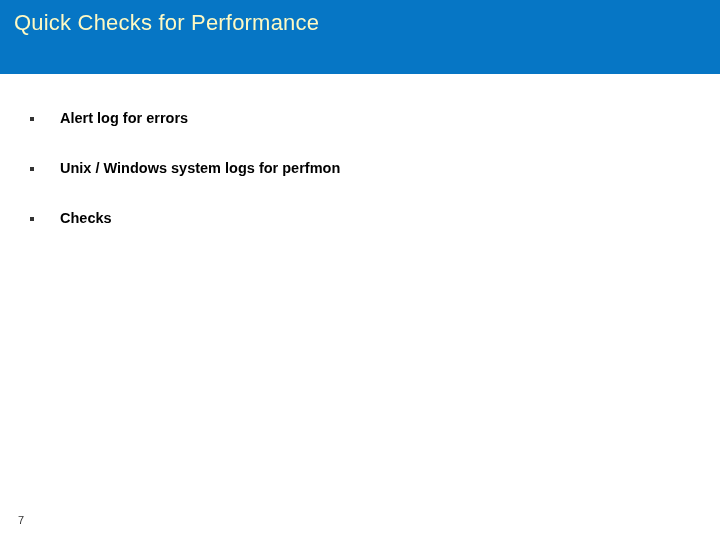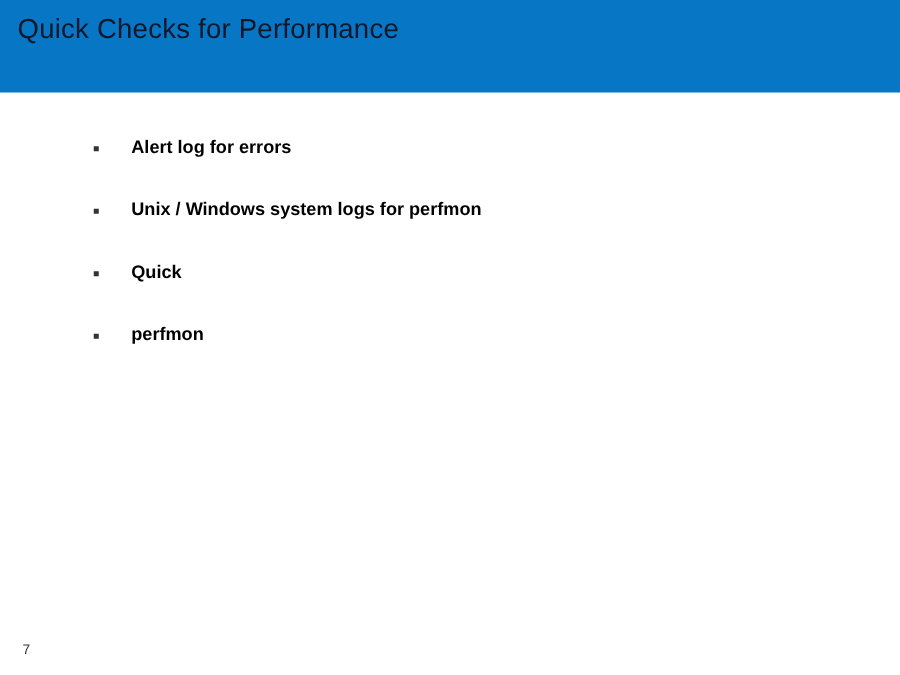--- a/index.html
+++ b/index.html
@@ -19,27 +19,26 @@
       width: 100%;
       height: 74px;
       background: #0676c5;
       position: relative;
     }
     .slide-title {
       position: absolute;
       top: 10px;
       left: 14px;
       font-size: 22px;
-      color: #0f172a;
+      color: #fef9c3;
       font-weight: 400;
       letter-spacing: 0.2px;
     }
     .content-area {
       padding: 36px 30px 0 30px;
-      margin-left: 45px;
     }
     .bullet-list {
       list-style: none;
     }
     .bullet-item {
       display: flex;
       align-items: flex-start;
       margin-bottom: 34px;
     }
     .bullet-dot {
@@ -76,22 +75,18 @@
     <li class="bullet-item">
       <span class="bullet-dot"></span>
       <span class="bullet-text">Alert log for errors</span>
     </li>
     <li class="bullet-item">
       <span class="bullet-dot"></span>
       <span class="bullet-text">Unix / Windows system logs for perfmon</span>
     </li>
     <li class="bullet-item">
       <span class="bullet-dot"></span>
-      <span class="bullet-text">Quick</span>
-    </li>
-    <li class="bullet-item">
-      <span class="bullet-dot"></span>
-      <span class="bullet-text">perfmon</span>
+      <span class="bullet-text">Checks</span>
     </li>
   </ul>
 </div>
 
 <div class="page-number">7</div>
 
 </body></html>

